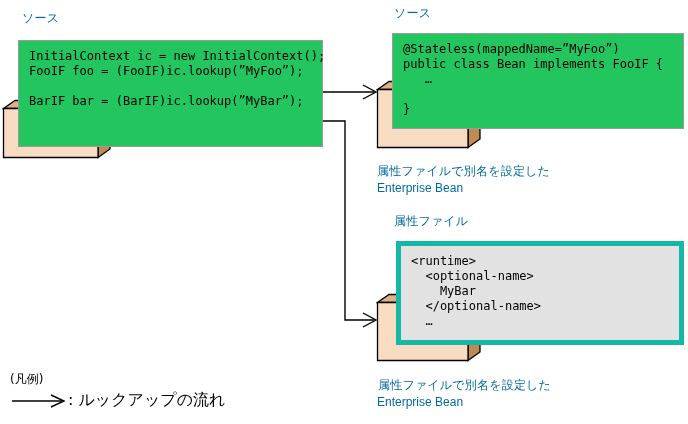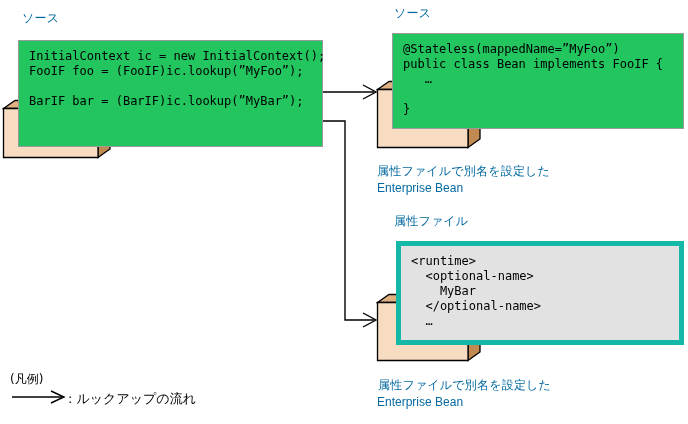--- a/index.html
+++ b/index.html
@@ -77,23 +77,23 @@
   
   .legend-title {
     position: absolute;
     font-family: "DejaVu Sans", "Liberation Sans", sans-serif;
     font-size: 12px;
     white-space: pre;
   }
   .legend-row {
     position: absolute;
     display: flex;
-    align-items: flex-start;
+    align-items: center;
     font-family: "DejaVu Sans", "Liberation Sans", sans-serif;
-    font-size: 13px;
+    font-size: 16px;
     white-space: pre;
   }
   .legend-arrow { display: block; }
 </style>
 </head>
 <body>
 
 <div class="stage">
 
   <div class="caption" style="left:22px; top:10px;">ソース</div>

